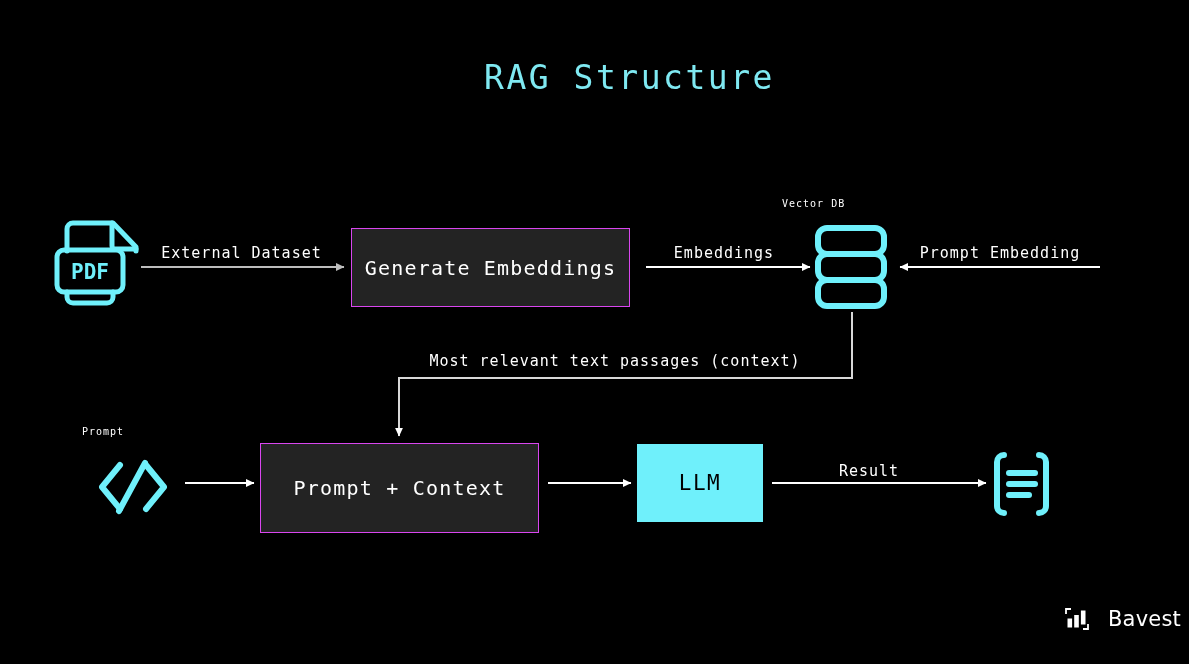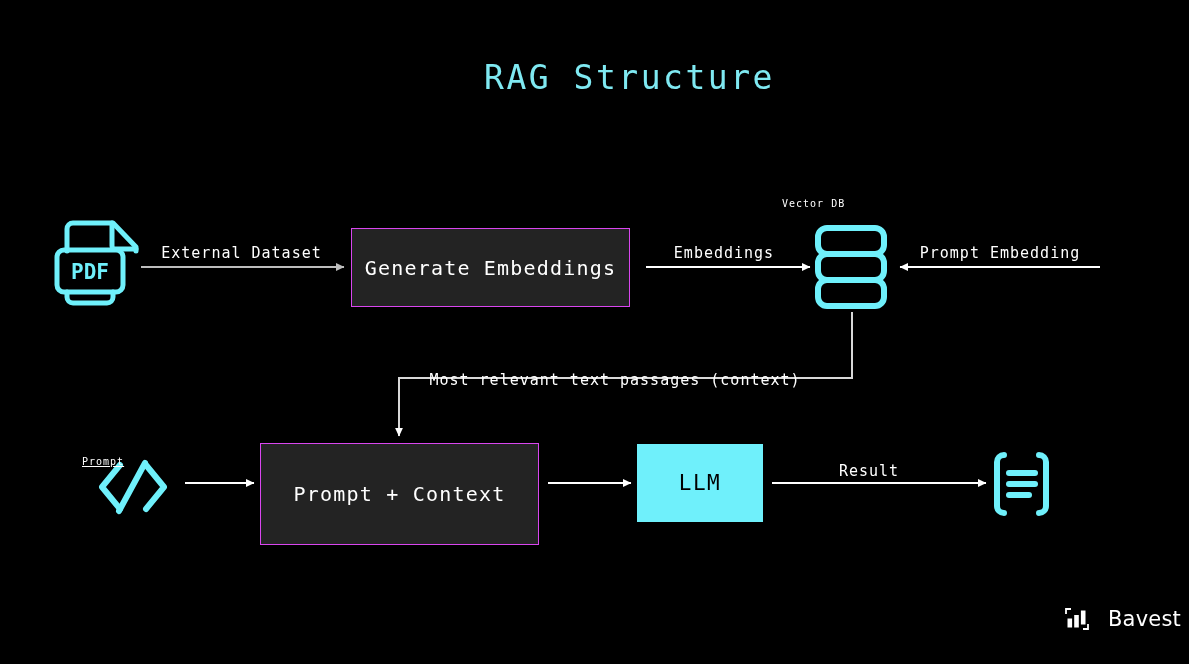--- a/index.html
+++ b/index.html
@@ -52,21 +52,21 @@
     align-items: center;
     justify-content: center;
     color: #000000;
     font-size: 21px;
     letter-spacing: 1.5px;
     white-space: pre;
     box-sizing: border-box;
   }
 
   #box-generate-embeddings { left: 351px; top: 228px; width: 279px; height: 79px; }
-  #box-prompt-context      { left: 260px; top: 443px; width: 279px; height: 102px; }
+  #box-prompt-context      { left: 260px; top: 443px; width: 279px; height: 90px; }
   #box-llm                 { left: 637px; top: 444px; width: 126px; height: 78px; }
 
   
   .edge-label {
     position: absolute;
     color: #ffffff;
     font-size: 15px;
     letter-spacing: 1px;
     white-space: pre;
     text-align: center;
@@ -74,24 +74,24 @@
   .node-label {
     position: absolute;
     color: #ffffff;
     font-size: 10px;
     letter-spacing: 1px;
     white-space: pre;
   }
   #label-external-dataset { left: 144px; top: 244px; width: 195px; }
   #label-embeddings       { left: 646px; top: 244px; width: 156px; }
   #label-prompt-embedding { left: 900px; top: 244px; width: 200px; }
-  #label-context          { left: 395px; top: 371px; width: 440px; }
+  #label-context          { left: 395px; top: 352px; width: 440px; }
   #label-result           { left: 790px; top: 462px; width: 158px; }
   #label-vector-db        { left: 782px; top: 198px; width: 140px; }
-  #label-prompt           { left: 82px; top: 456px; width: 110px; text-decoration: underline; }
+  #label-prompt           { left: 82px; top: 426px; width: 110px; }
 
   
   #vec {
     position: absolute;
     left: 0; top: 0;
     width: 1189px;
     height: 664px;
   }
 
   

